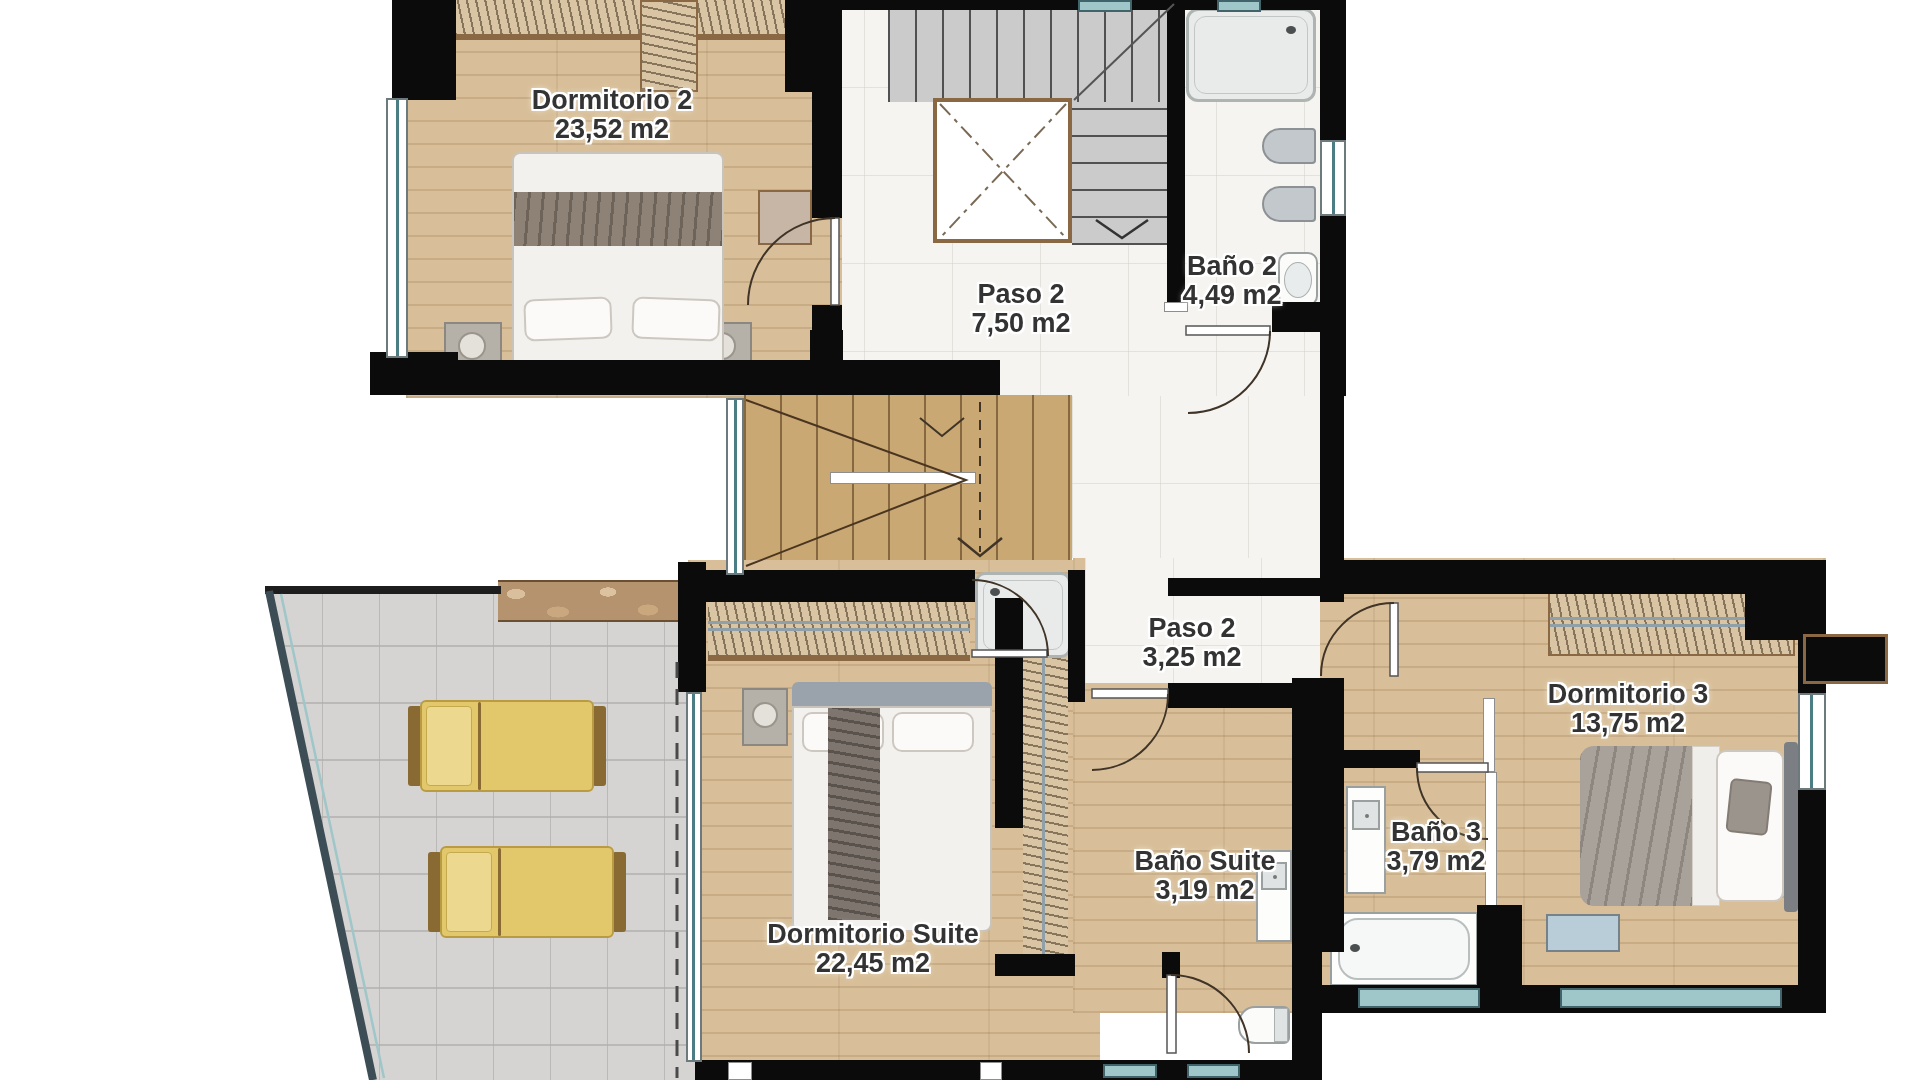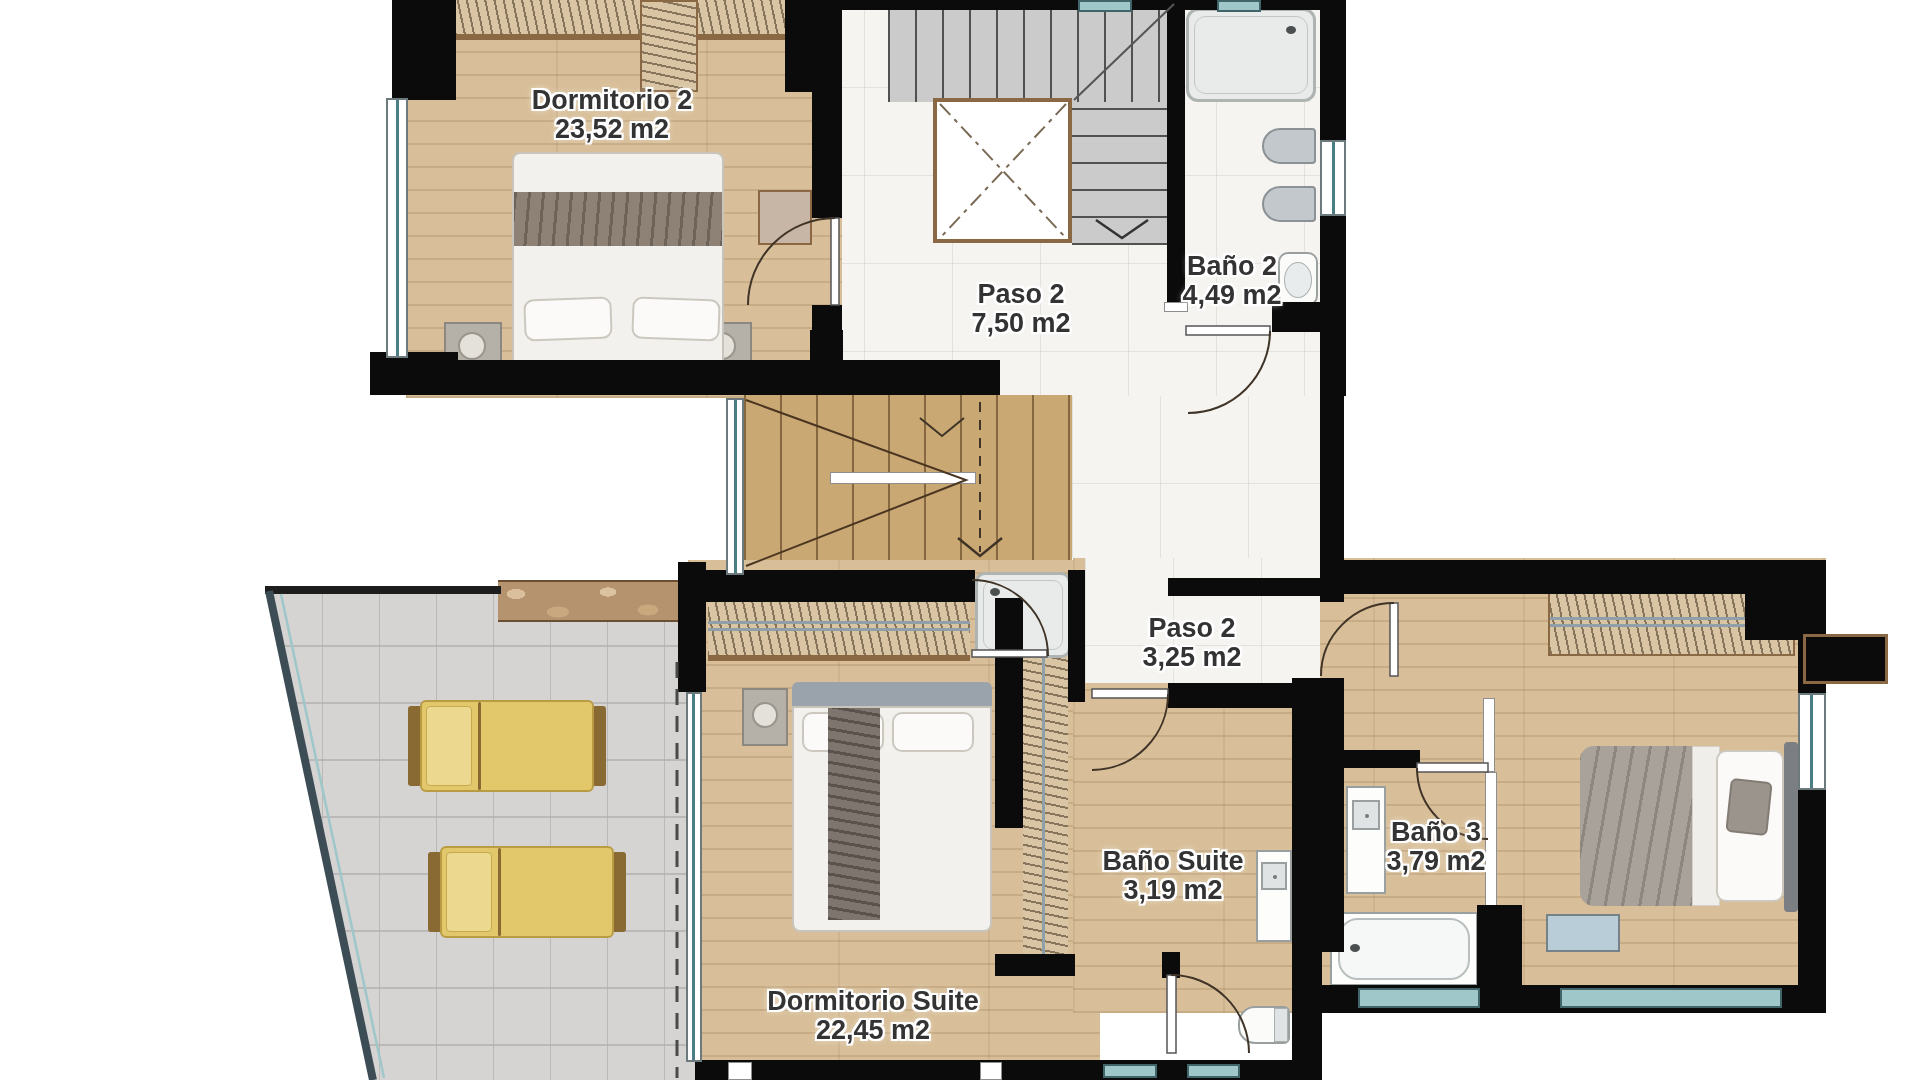--- a/index.html
+++ b/index.html
@@ -277,26 +277,30 @@
     <span>7,50 m2</span>
   </div>
   <div class="room-label" style="left:1192px;top:252px;">
     <span>Baño 2</span>
     <span>4,49 m2</span>
   </div>
   <div class="room-label" style="left:1152px;top:614px;">
     <span>Paso 2</span>
     <span>3,25 m2</span>
   </div>
+  <div class="room-label" style="left:1588px;top:680px;">
+    <span>Dormitorio 3</span>
+    <span>13,75 m2</span>
+  </div>
   <div class="room-label" style="left:1396px;top:818px;">
     <span>Baño 3</span>
     <span>3,79 m2</span>
   </div>
-  <div class="room-label" style="left:1133px;top:847px;">
+  <div class="room-label" style="left:1165px;top:847px;">
     <span>Baño Suite</span>
     <span>3,19 m2</span>
   </div>
-  <div class="room-label" style="left:833px;top:987px;">
+  <div class="room-label" style="left:833px;top:920px;">
     <span>Dormitorio Suite</span>
     <span>22,45 m2</span>
   </div>
 
 </div>
 
 </body></html>

